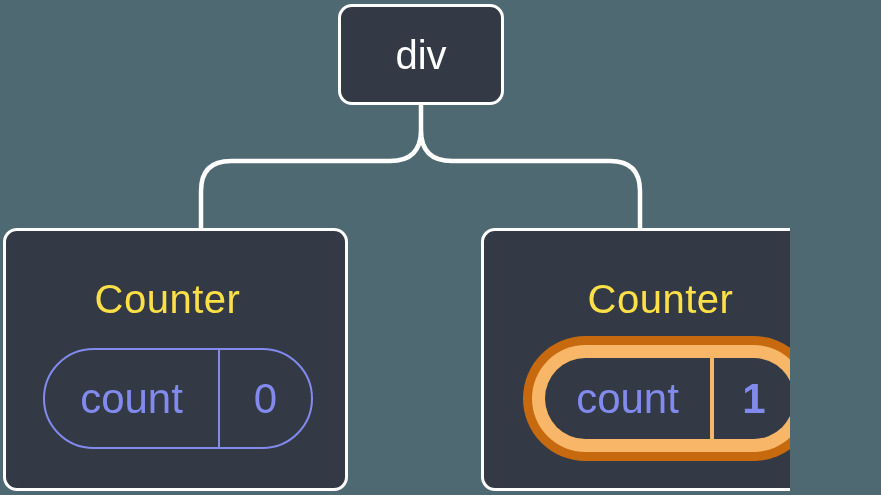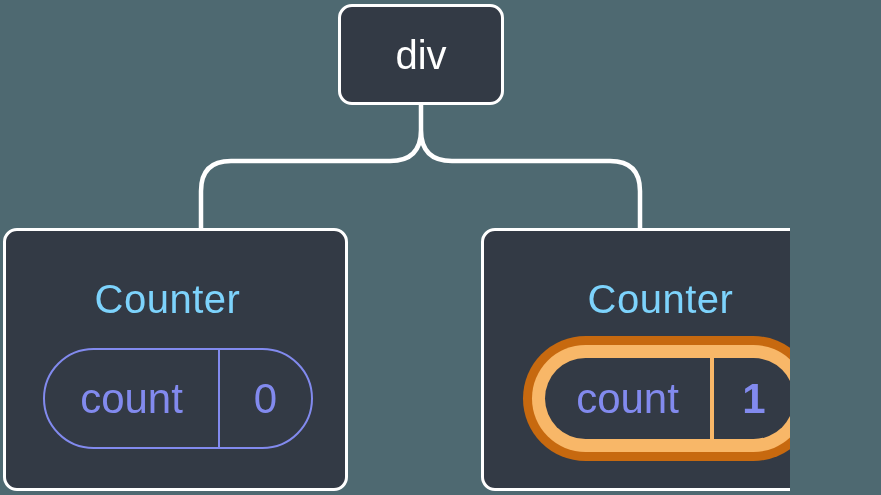--- a/index.html
+++ b/index.html
@@ -45,21 +45,21 @@
     border-radius: 14px;
     box-sizing: border-box;
   }
   .card.left  { left: 3px;   width: 345px; }
   .card.right { left: 481px; width: 375px; }
   .card .title {
     position: absolute;
     left: 0; right: 16px;
     top: 46px;
     text-align: center;
-    color: #7dd3fc;
+    color: #fde047;
     font-size: 40px;
     line-height: 1.1;
     font-weight: 500;
     letter-spacing: 0.5px;
   }
   
   .pill {
     position: absolute;
     left: 37px; top: 117px;
     width: 270px; height: 101px;

